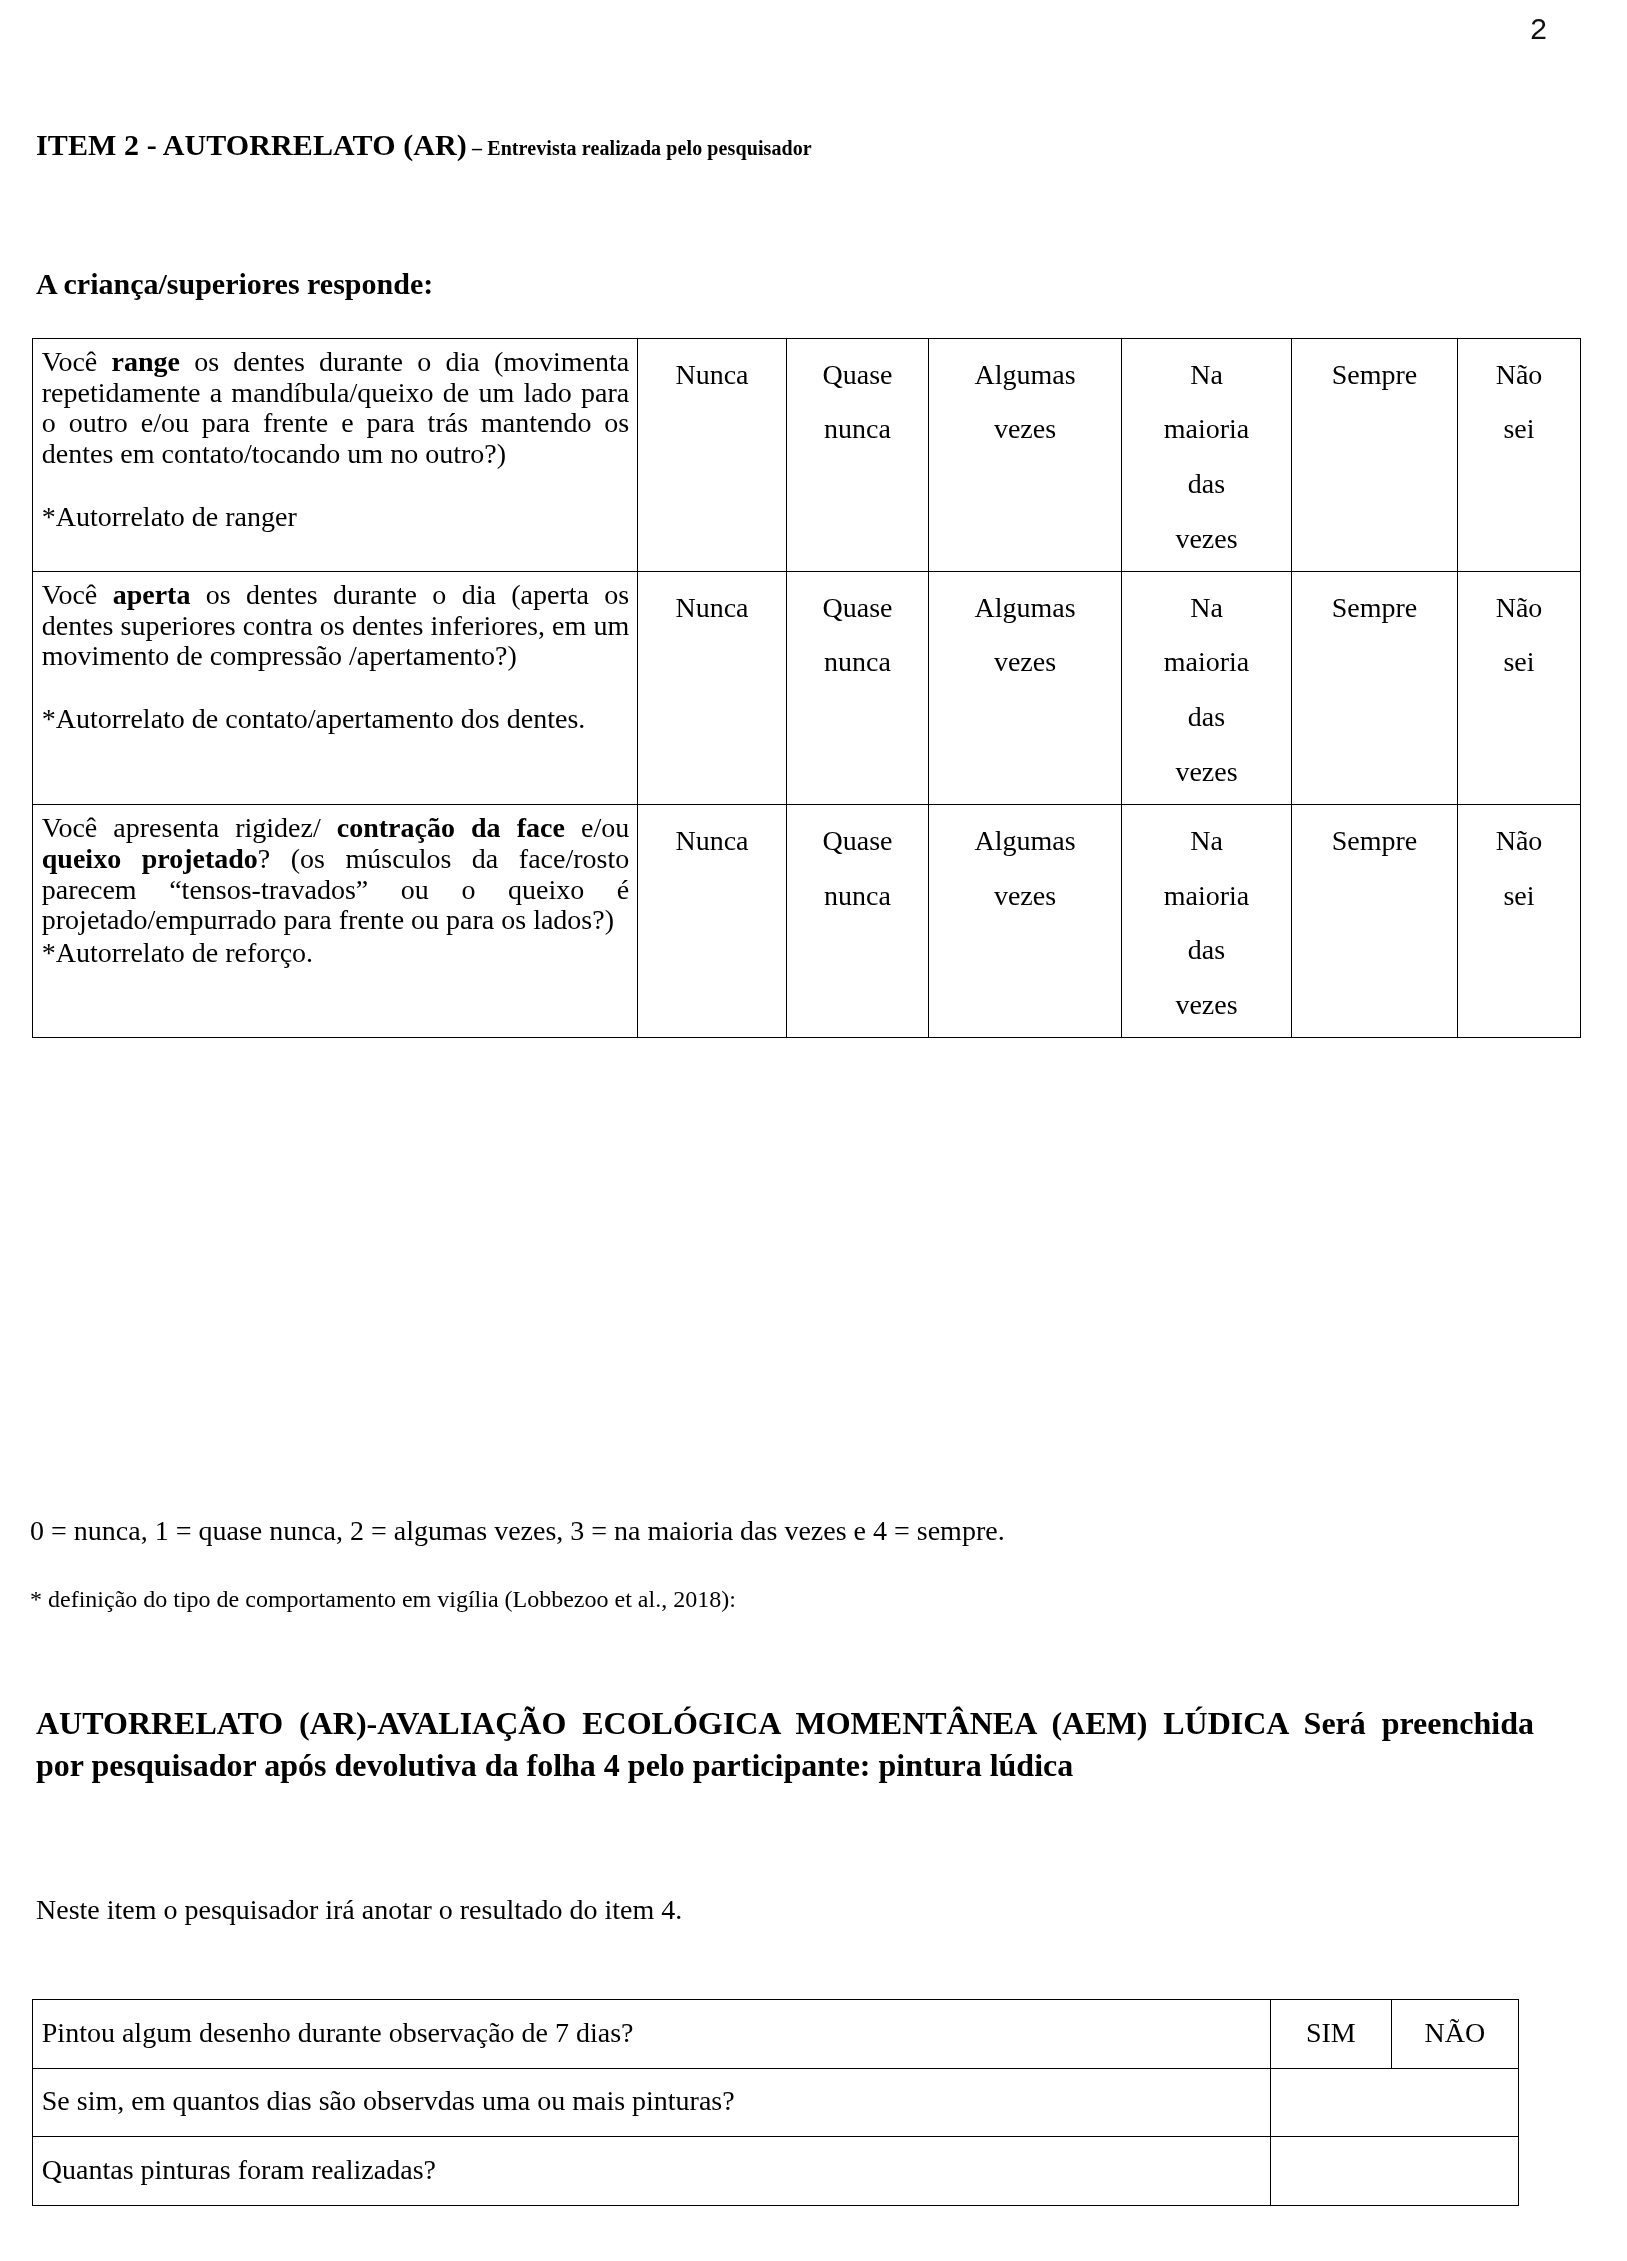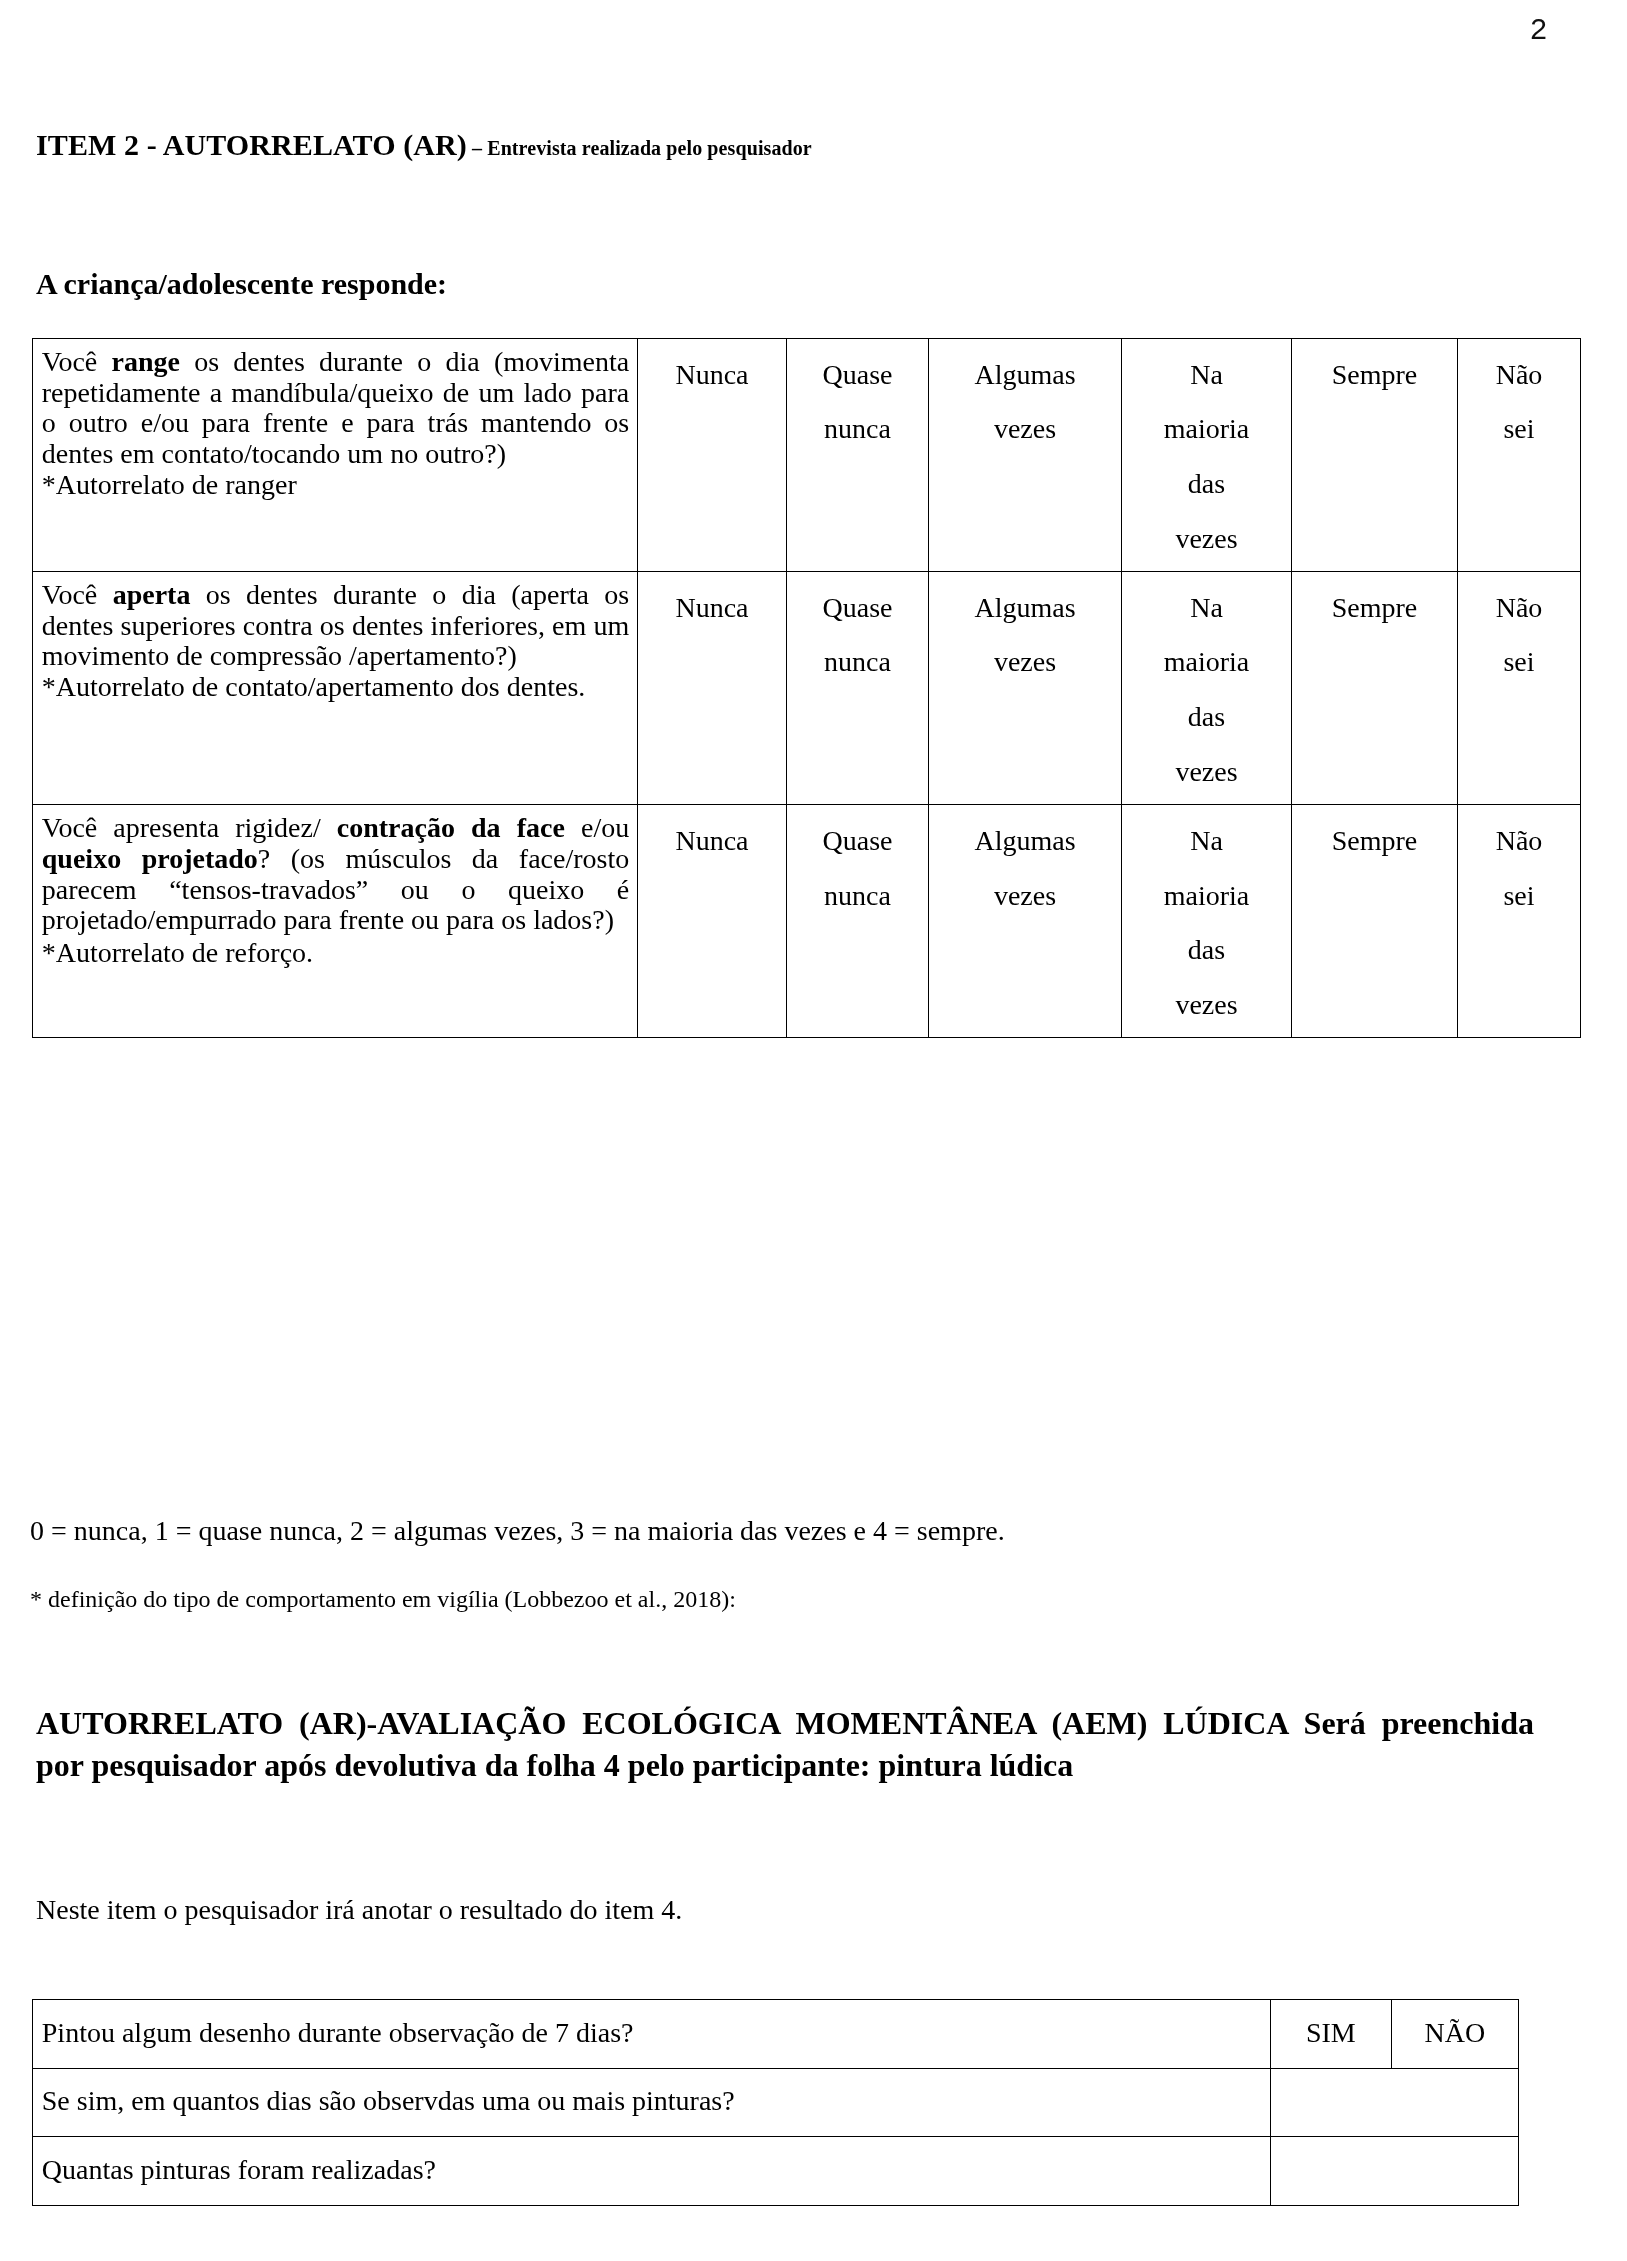--- a/index.html
+++ b/index.html
@@ -83,20 +83,21 @@
     text-align: justify;
     text-justify: inter-word;
   }
   .ar-table td.q-cell .q-body {
     display: block;
     text-align: justify;
     text-align-last: left;
   }
   .ar-table td.q-cell .q-note {
     display: block;
+    margin-top: 32px;
     text-align: justify;
     text-align-last: left;
   }
   .ar-table td.q-cell .q-note.nomargin {
     margin-top: 2px;
   }
   .ar-table td.opt-cell {
     text-align: center;
     padding: 8.8px 2.9px 4.9px 2.9px;
   }
@@ -173,21 +174,21 @@
 </style>
 </head>
 <body>
 
 <div class="page">
 
   <div class="page-number">2</div>
 
   <div class="heading-item2"><span>ITEM 2 - AUTORRELATO (AR)</span><span class="part-regular"> – Entrevista realizada pelo pesquisador</span></div>
 
-  <div class="heading-responde">A criança/adolescente responde:</div>
+  <div class="heading-responde">A criança/superiores responde:</div>
 
   <table class="ar-table">
     <colgroup>
       <col style="width:605px">
       <col class="col-nunca">
       <col class="col-quase">
       <col class="col-algumas">
       <col class="col-namaioria">
       <col class="col-sempre">
       <col class="col-naosei">

